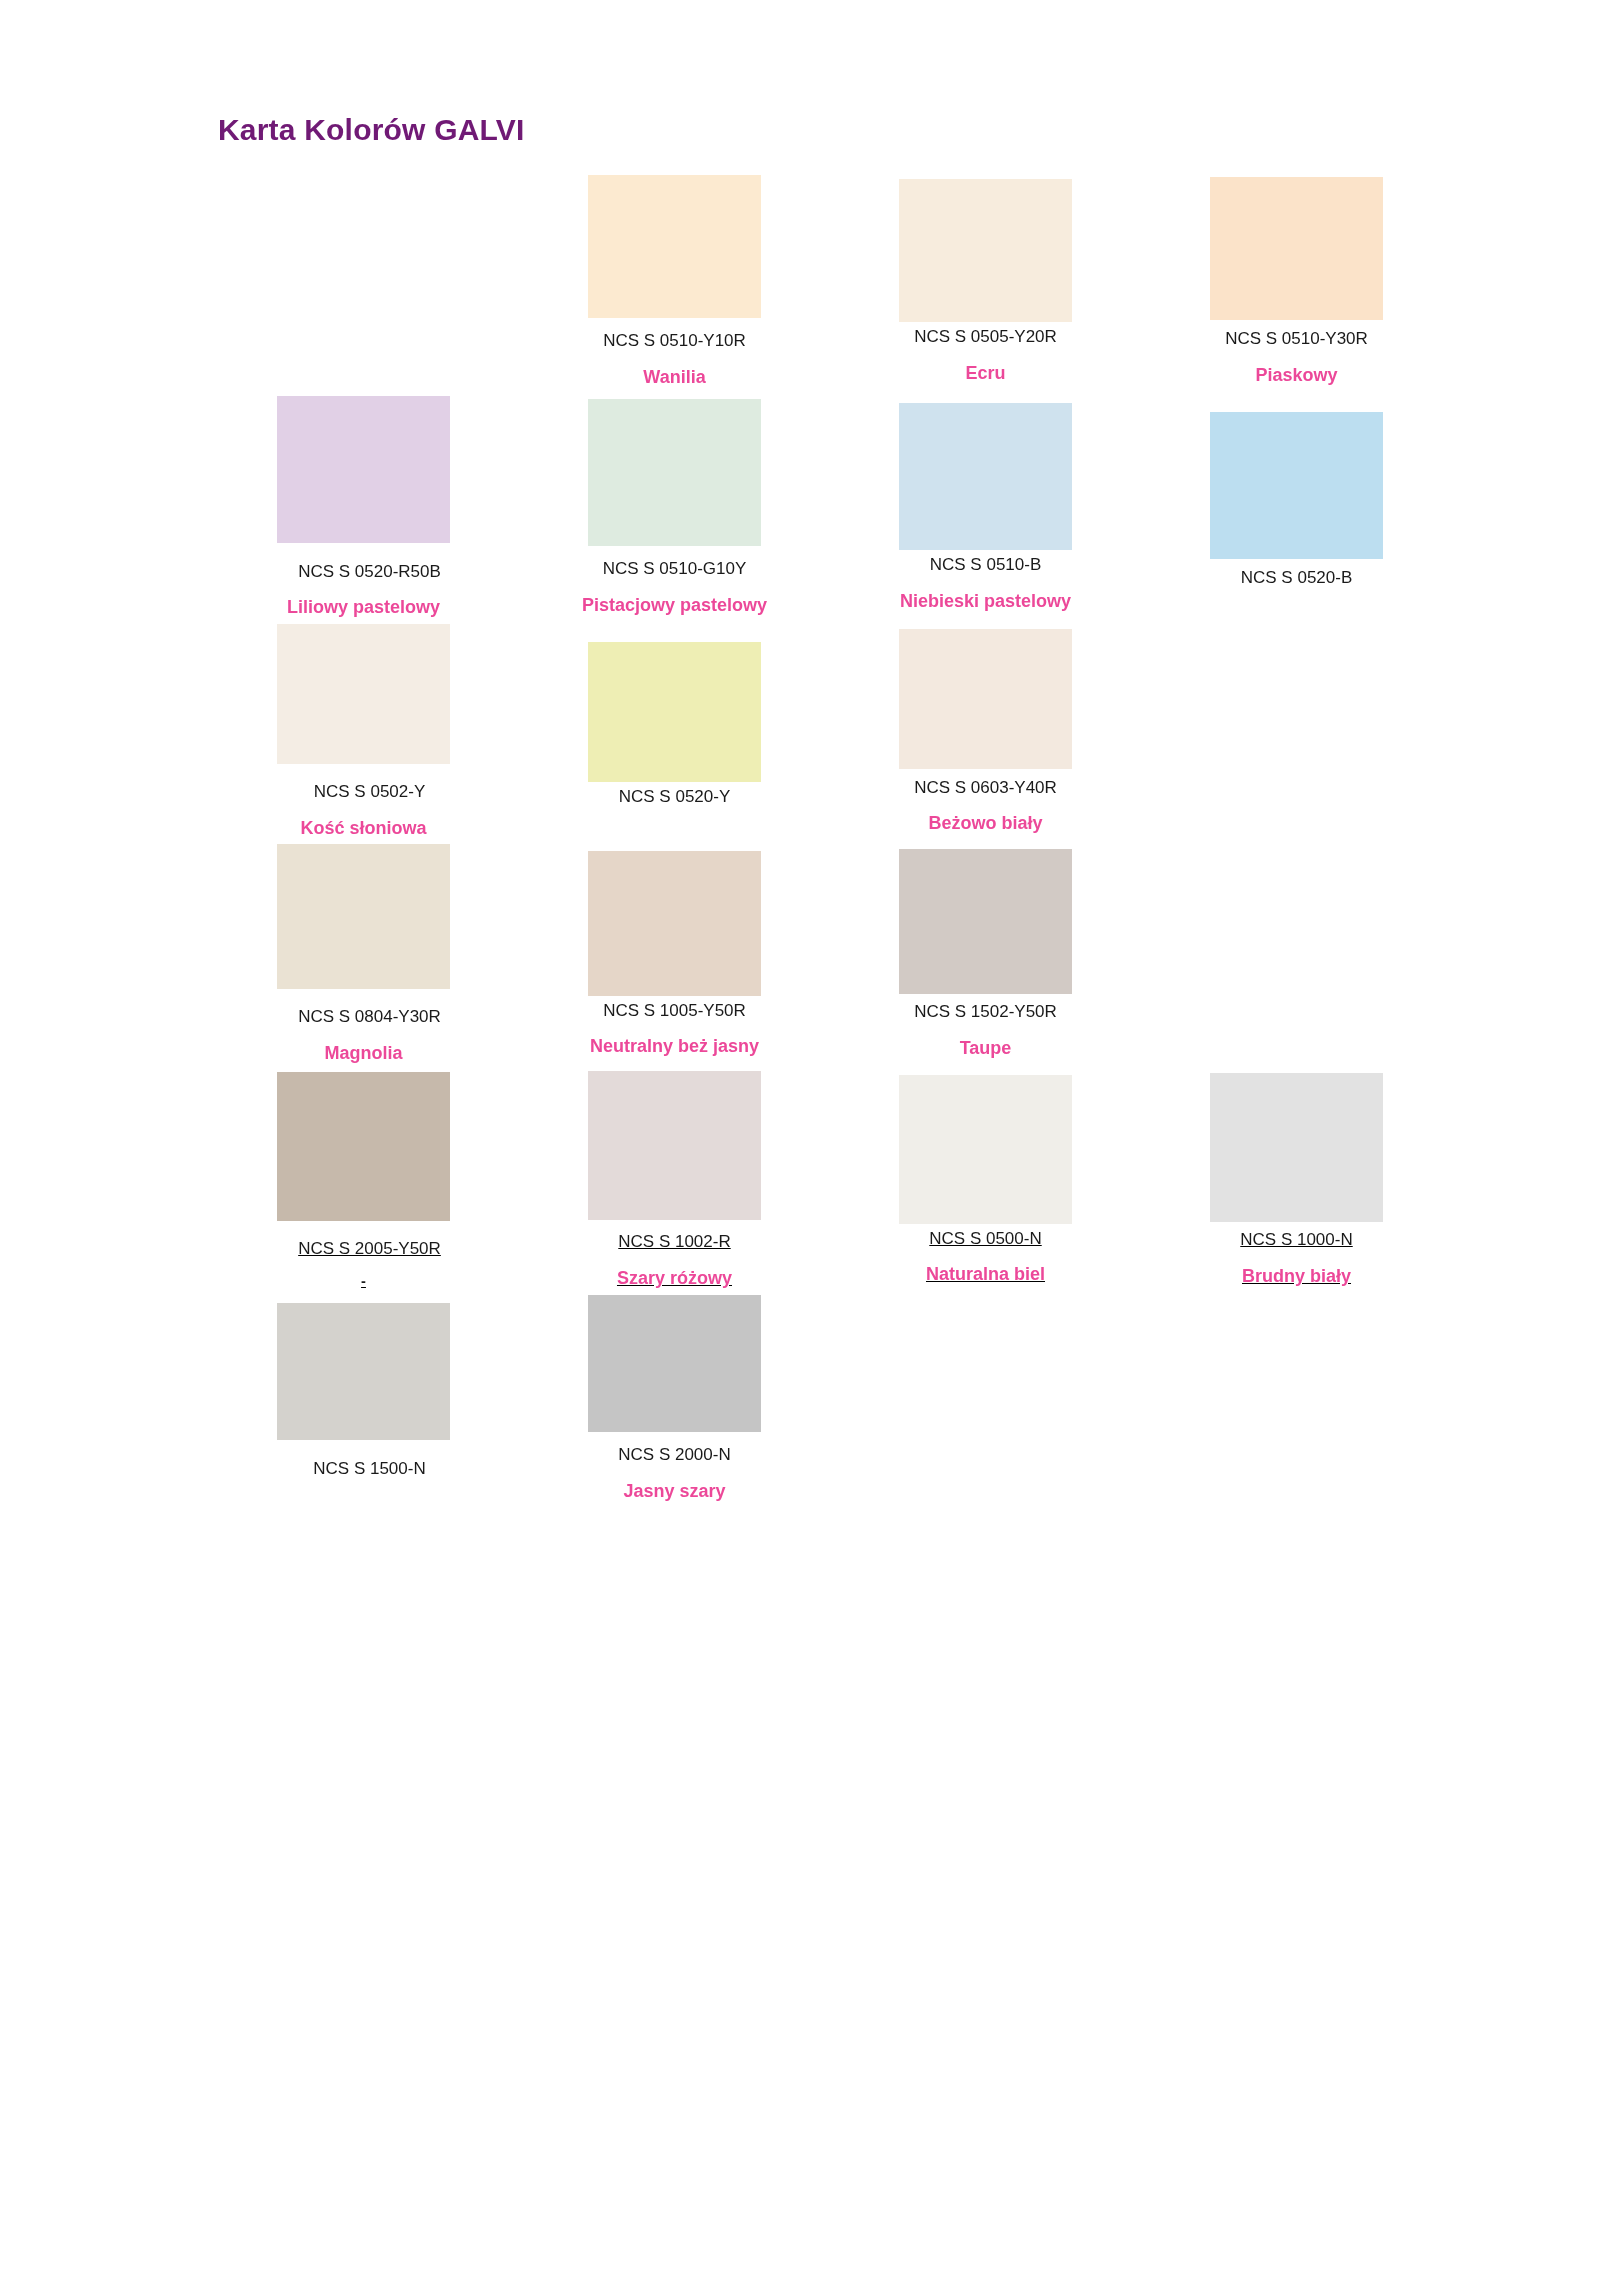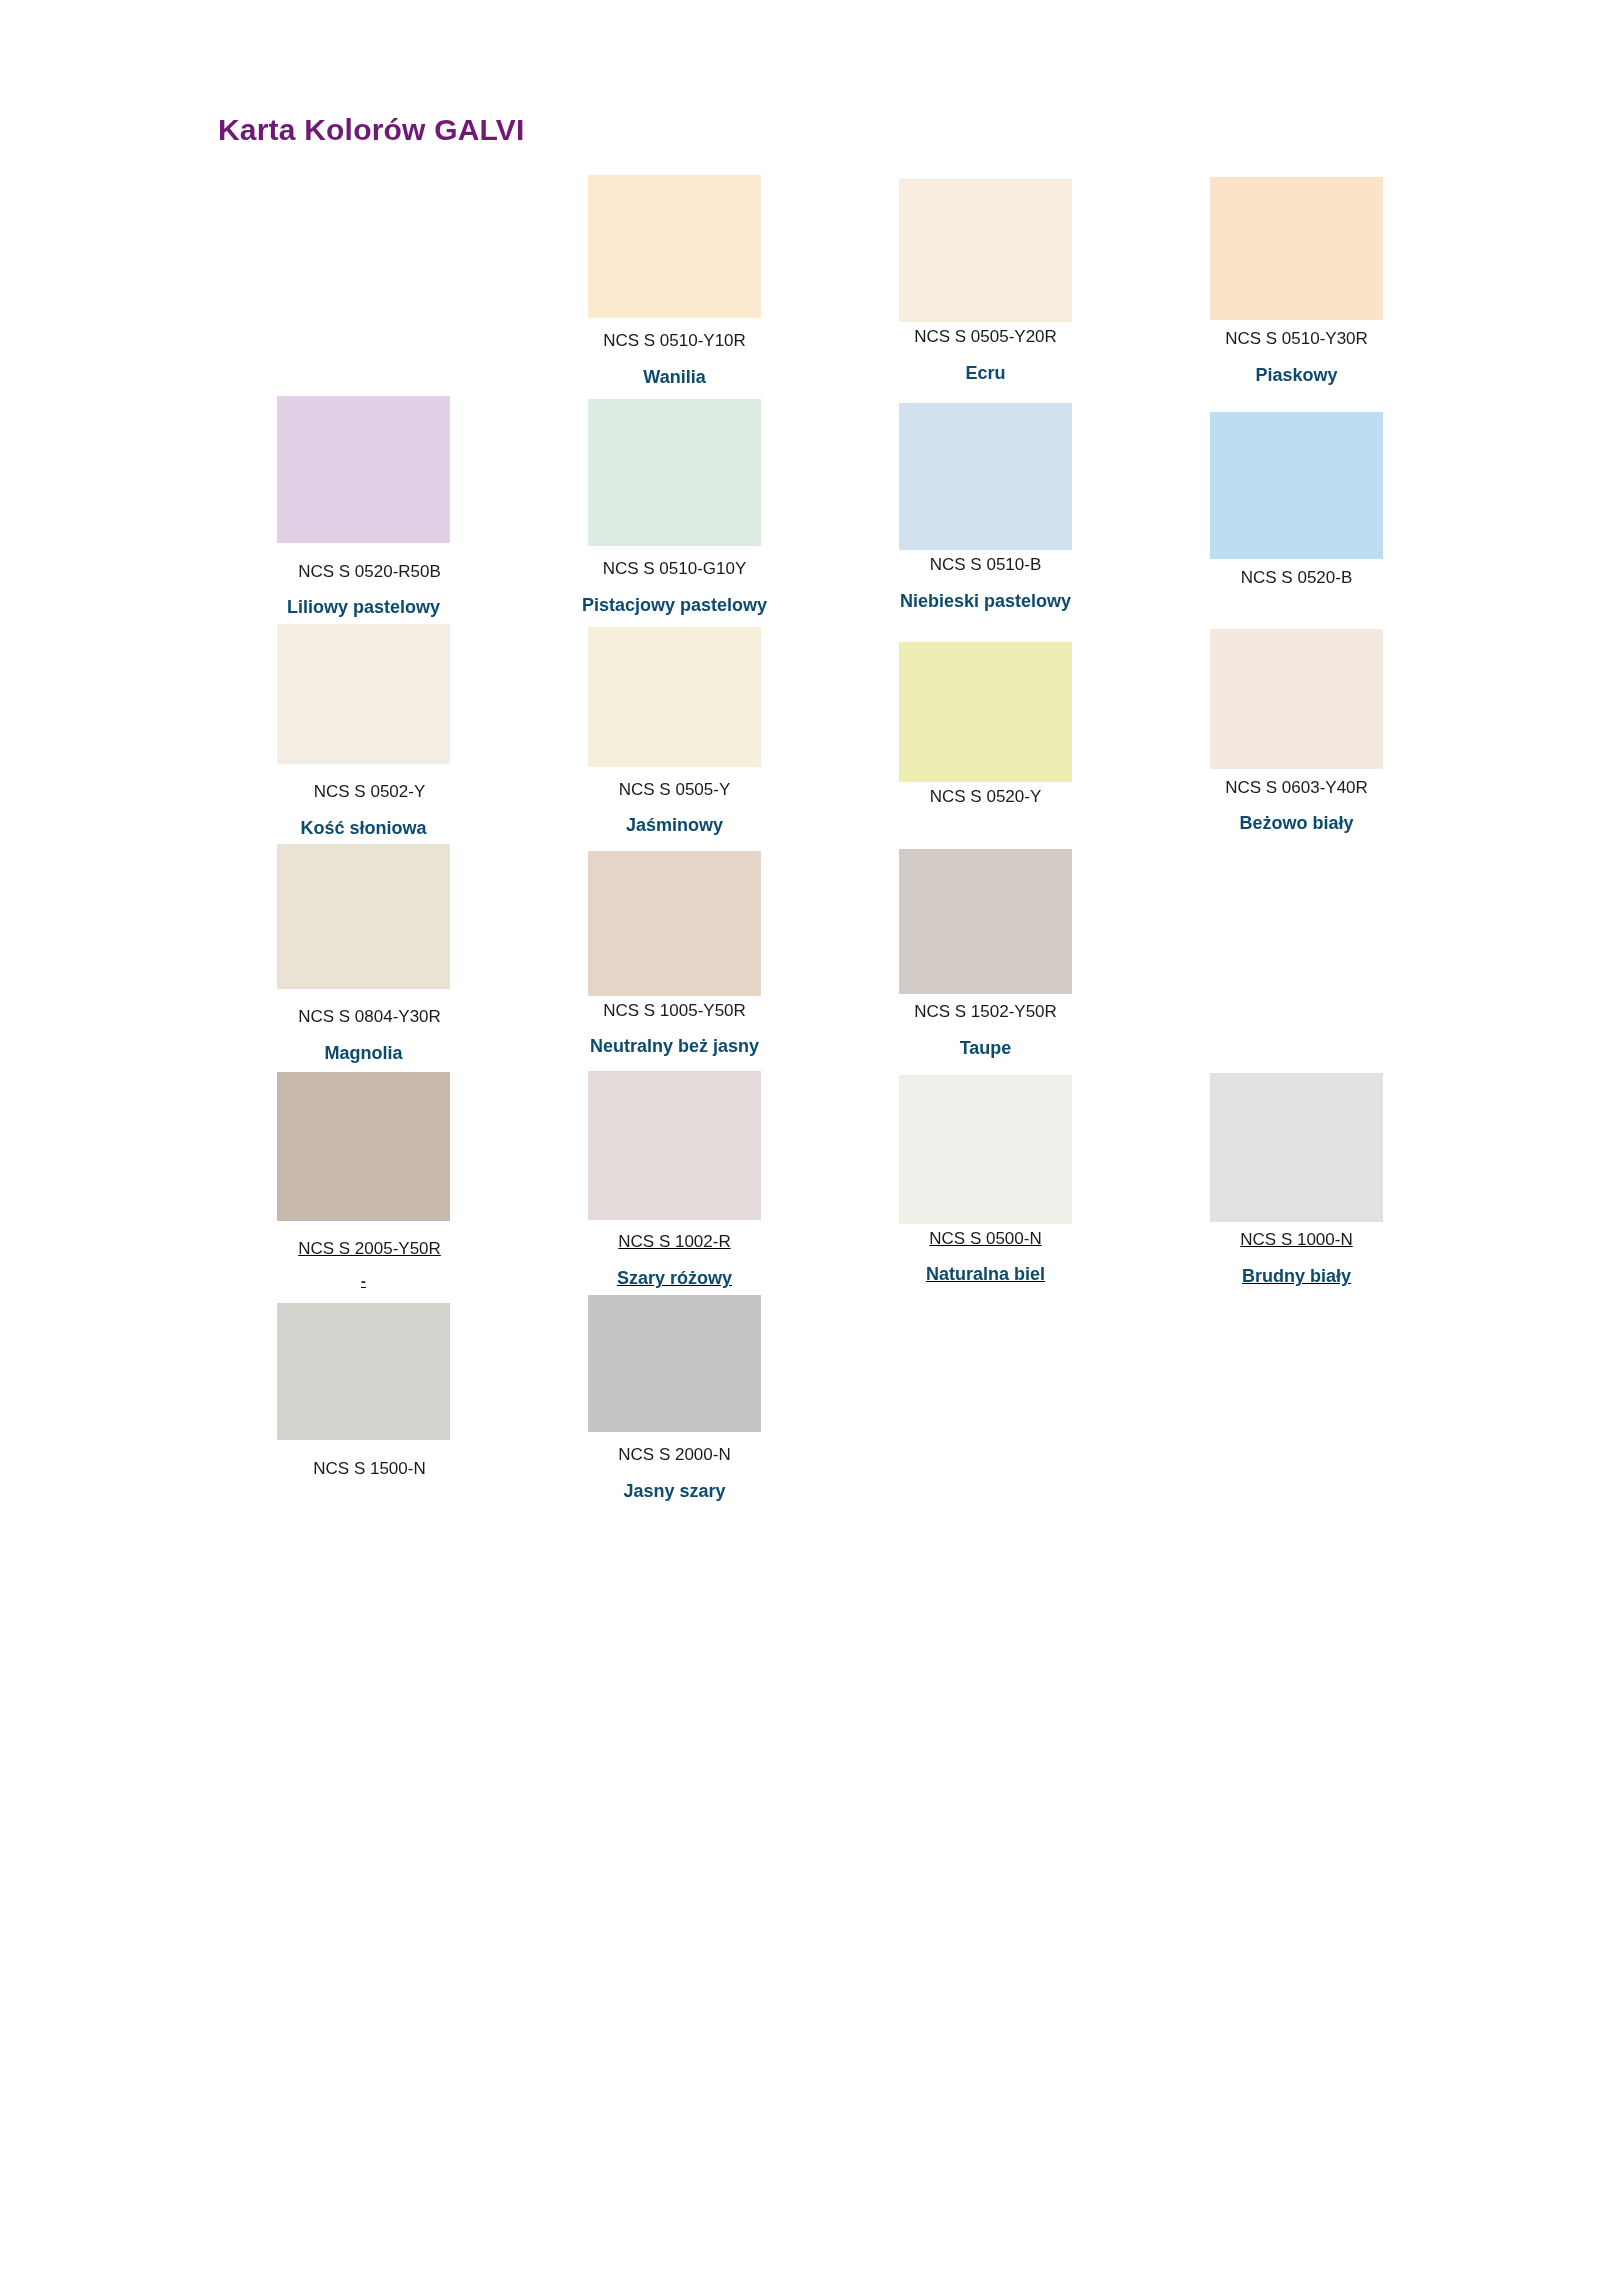--- a/index.html
+++ b/index.html
@@ -79,21 +79,21 @@
     font-weight: normal;
     color: #1a1a1a;
     text-align: center;
     line-height: 1.25;
     white-space: nowrap;
   }
 
   .swatch-name {
     font-size: 18px;
     font-weight: bold;
-    color: #0c4a6e;
+    color: #ec4899;
     text-align: center;
     line-height: 1.25;
     white-space: nowrap;
   }
 
   .tiny-mark {
     font-size: 14.7px;
     color: #1a1a1a;
     line-height: 1;
   }
@@ -194,27 +194,20 @@
     </div>
 
     <div class="grid-row r3 row-gap-2">
       <div class="grid-cell off-0">
         <div class="cell-inner">
           <div class="swatch-chip" style="background: rgb(244, 237, 228);"></div>
           <div class="swatch-code">NCS S 0502-Y</div>
           <div class="swatch-name">Kość słoniowa</div>
         </div>
       </div>
-      <div class="grid-cell off-1">
-        <div class="cell-inner">
-          <div class="swatch-chip" style="background: rgb(246, 239, 219);"></div>
-          <div class="swatch-code">NCS S 0505-Y</div>
-          <div class="swatch-name">Jaśminowy</div>
-        </div>
-      </div>
       <div class="grid-cell off-2">
         <div class="cell-inner">
           <div class="swatch-chip" style="background: rgb(238, 238, 180);"></div>
           <div class="swatch-code">NCS S 0520-Y</div>
           <div class="swatch-name"></div>
         </div>
       </div>
       <div class="grid-cell off-3">
         <div class="cell-inner">
           <div class="swatch-chip" style="background: rgb(243, 233, 223);"></div>

